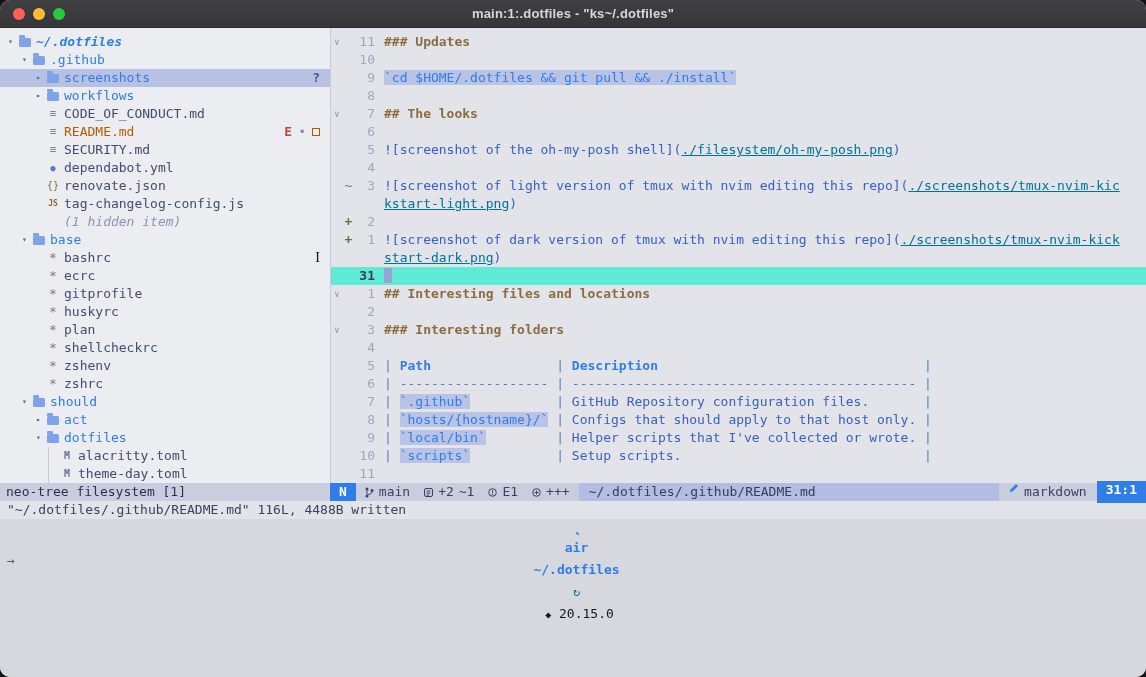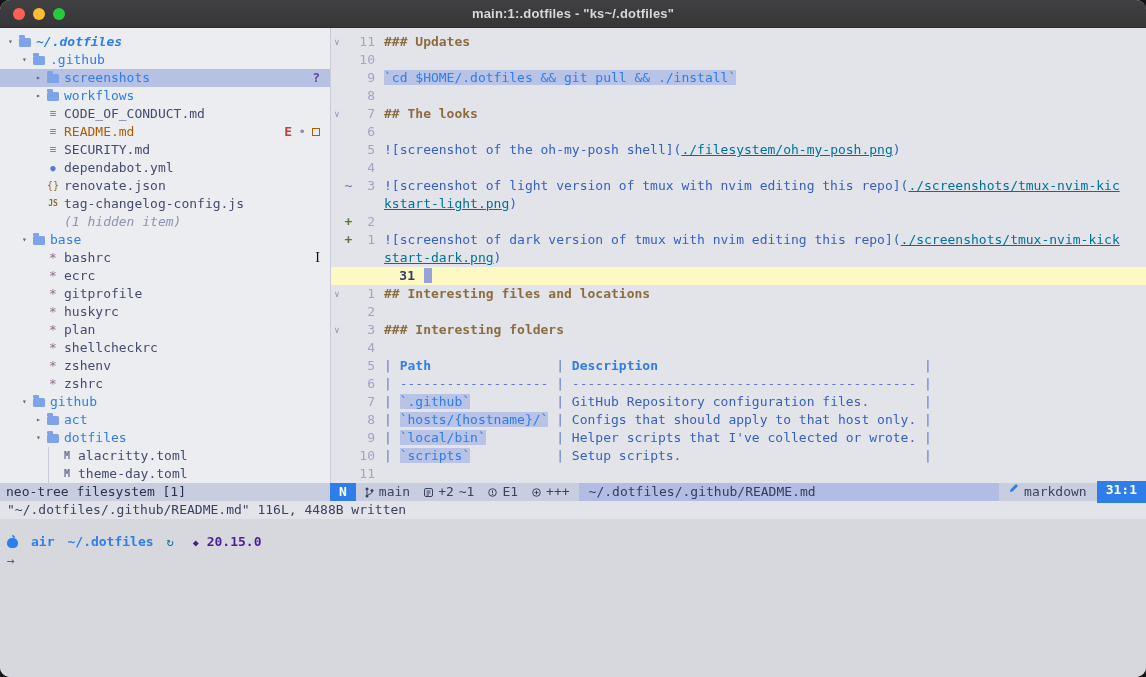--- a/index.html
+++ b/index.html
@@ -44,21 +44,21 @@
   .tlabel.hidden { color:#8d93b0; font-style:italic; }
   .badges { margin-left:auto; display:flex; align-items:center; gap:6px; padding-right:10px; }
   .b-q { color:#5a4a9f; font-weight:bold; }
   .b-E { color:#c34043; font-weight:bold; }
   .b-dot { color:#8a91ac; }
   .b-sq { width:8px; height:8px; border:1.5px solid #b15c00; display:inline-block; }
   .b-I { color:#14141a; font-family:"Liberation Serif", serif; font-size:14px; }
 
   
   .ed-row { display:flex; height:18px; line-height:18px; white-space:pre; }
-  .ed-row.cur { background:#fef9c3;padding-left:40px; }
+  .ed-row.cur { background:#5eead4; }
   .fold { width:12px; text-align:center; color:#8e95b5; font-size:9px; }
   .sign { width:11px; text-align:center; }
   .sign.add { color:#587539; font-weight:bold; }
   .sign.chg { color:#6172b0; }
   .num { width:30px; text-align:right; color:#9fa5c4; padding-right:9px; }
   .ed-row.cur .num { color:#343c63; font-weight:bold; }
   .text { flex:1; }
   .cblock { display:inline-block; width:8px; height:15px; background:#97a3d4; vertical-align:-3px; }
   .sg-h { color:#8c6c3e; font-weight:bold; }
   .sg-code { color:#2e7de9; background:#b9c3e6; }
@@ -77,26 +77,26 @@
   .seg-path { flex:1; background:#b3bce2; color:#363c5f; padding:0 10px; height:18px; }
   .seg-ft { padding:0 10px; color:#3b4261; display:flex; align-items:flex-start; gap:5px; height:18px; }
   .seg-pos { background:#2e7de9; color:#fff; font-weight:bold; padding:0 9px; height:22px; }
   .si { display:inline-block; }
 
   
   .cmdline { height:18px; line-height:18px; background:#e2e4ea; color:#3b4261; padding-left:7px; }
 
   
   .shellwrap { height:158px; background:#d6d8dd; padding:14px 0 0 7px; }
-  .prompt-line { height:18px; line-height:18px; display:flex; align-items:center; gap:13px; }
+  .prompt-line { height:18px; line-height:18px; display:flex; align-items:center; gap:4px;flex-direction:column; }
   .apple { width:11px; height:10px; background:#2e7de9; border-radius:5px 5px 4.5px 4.5px; position:relative; display:inline-block; margin-top:2px; }
   .apple:before { content:""; position:absolute; top:-3px; left:5px; width:3px; height:3px; background:#2e7de9; border-radius:0 3px 0 3px; }
   .phost, .ppath { color:#2e7de9; font-weight:bold; }
   .refresh { color:#007197; font-size:12px; }
-  .nodeseg { color:#4c1d95; margin-left:6px;font-weight:bold; }
+  .nodeseg { color:#0f172a; margin-left:6px; }
   .nico { font-size:10px; }
   .arrowline { margin-top:1px; height:18px; line-height:18px; color:#565f89; }
 </style>
 </head>
 <body>
 
 <div class="window">
 
   <div class="titlebar">
     <div class="lights">
@@ -122,21 +122,21 @@
         <div class="tree-row"><span class="indent" style="width: 30px;"></span><span class="chev"></span><span class="ticon ic-none"></span><span class="tlabel hidden">(1 hidden item)</span></div>
         <div class="tree-row"><span class="indent" style="width: 16px;"></span><span class="chev">▾</span><span class="ticon ic-folder"><span class="fshape"></span></span><span class="tlabel folder">base</span></div>
         <div class="tree-row"><span class="indent" style="width: 30px;"></span><span class="chev"></span><span class="ticon ic-star">*</span><span class="tlabel file">bashrc</span><span class="badges"><span class="b-I">I</span></span></div>
         <div class="tree-row"><span class="indent" style="width: 30px;"></span><span class="chev"></span><span class="ticon ic-star">*</span><span class="tlabel file">ecrc</span></div>
         <div class="tree-row"><span class="indent" style="width: 30px;"></span><span class="chev"></span><span class="ticon ic-star">*</span><span class="tlabel file">gitprofile</span></div>
         <div class="tree-row"><span class="indent" style="width: 30px;"></span><span class="chev"></span><span class="ticon ic-star">*</span><span class="tlabel file">huskyrc</span></div>
         <div class="tree-row"><span class="indent" style="width: 30px;"></span><span class="chev"></span><span class="ticon ic-star">*</span><span class="tlabel file">plan</span></div>
         <div class="tree-row"><span class="indent" style="width: 30px;"></span><span class="chev"></span><span class="ticon ic-star">*</span><span class="tlabel file">shellcheckrc</span></div>
         <div class="tree-row"><span class="indent" style="width: 30px;"></span><span class="chev"></span><span class="ticon ic-star">*</span><span class="tlabel file">zshenv</span></div>
         <div class="tree-row"><span class="indent" style="width: 30px;"></span><span class="chev"></span><span class="ticon ic-star">*</span><span class="tlabel file">zshrc</span></div>
-        <div class="tree-row"><span class="indent" style="width: 16px;"></span><span class="chev">▾</span><span class="ticon ic-folder"><span class="fshape"></span></span><span class="tlabel folder">github</span></div>
+        <div class="tree-row"><span class="indent" style="width: 16px;"></span><span class="chev">▾</span><span class="ticon ic-folder"><span class="fshape"></span></span><span class="tlabel folder">should</span></div>
         <div class="tree-row"><span class="indent" style="width: 30px;"></span><span class="chev">▸</span><span class="ticon ic-folder"><span class="fshape"></span></span><span class="tlabel folder">act</span></div>
         <div class="tree-row"><span class="indent" style="width: 30px;"></span><span class="chev">▾</span><span class="ticon ic-folder"><span class="fshape"></span></span><span class="tlabel folder">dotfiles</span></div>
         <div class="tree-row guided"><span class="indent" style="width: 44px;"></span><span class="chev"></span><span class="ticon ic-toml">M</span><span class="tlabel file">alacritty.toml</span></div>
         <div class="tree-row guided"><span class="indent" style="width: 44px;"></span><span class="chev"></span><span class="ticon ic-toml">M</span><span class="tlabel file">theme-day.toml</span></div>
       </div>
     <div class="editor">
         <div class="ed-row"><span class="fold">∨</span><span class="sign"></span><span class="num">11</span><span class="text"><span class="sg-h">### Updates</span></span></div>
         <div class="ed-row"><span class="fold"></span><span class="sign"></span><span class="num">10</span><span class="text"></span></div>
         <div class="ed-row"><span class="fold"></span><span class="sign"></span><span class="num">9</span><span class="text"><span class="sg-code">`cd $HOME/.dotfiles &amp;&amp; git pull &amp;&amp; ./install`</span></span></div>
         <div class="ed-row"><span class="fold"></span><span class="sign"></span><span class="num">8</span><span class="text"></span></div>

